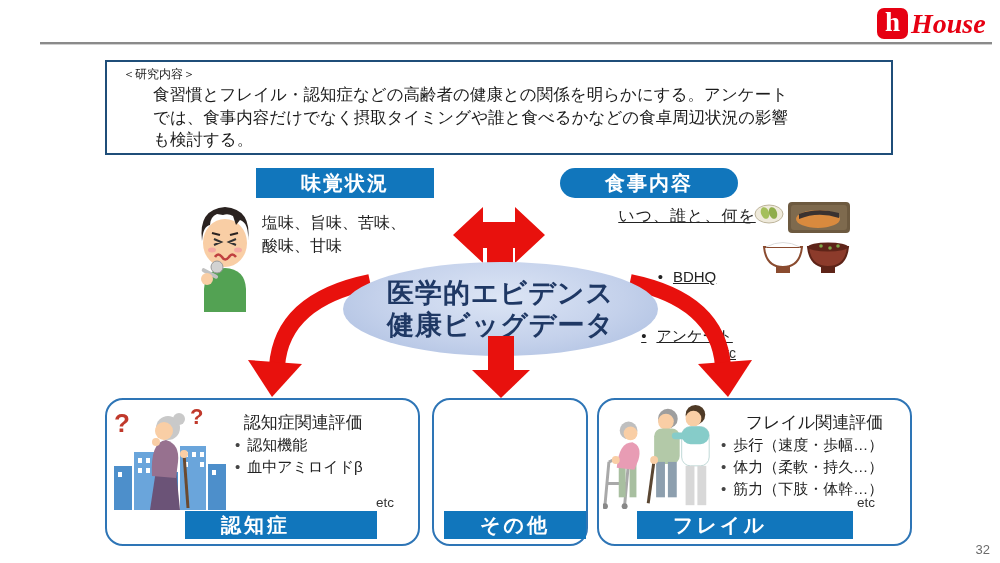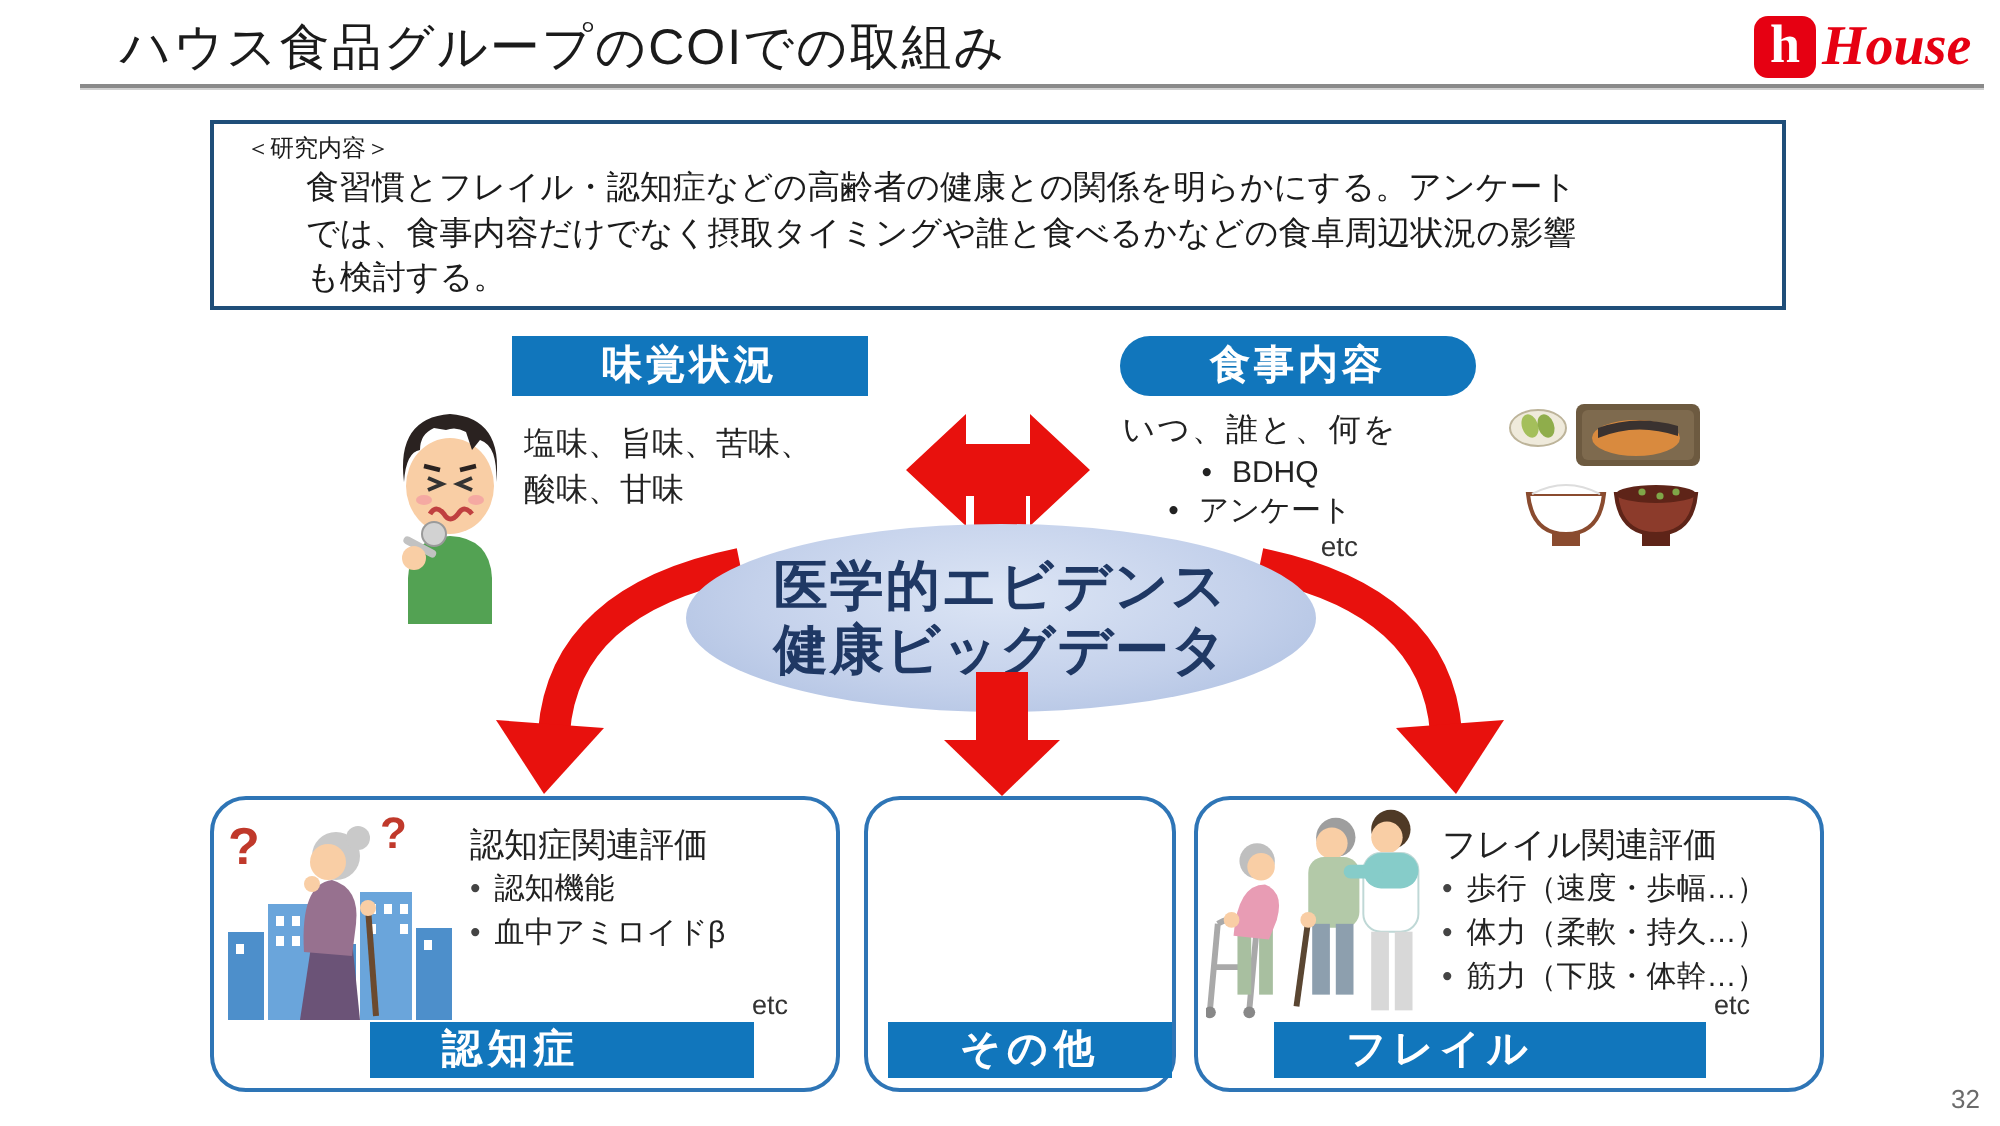--- a/index.html
+++ b/index.html
@@ -25,44 +25,44 @@
   #research .rb-line{margin-left:46px;font-size:16.5px;line-height:22.5px;}
 
   
   .chip{position:absolute;background:var(--accent-blue);color:#fff;font-weight:bold;
         font-size:20px;text-align:center;height:30px;line-height:30px;letter-spacing:2px;}
   #chip-taste{left:256px;top:168px;width:178px;}
   #chip-meal{left:560px;top:168px;width:178px;border-radius:15px;}
 
   
   #taste-text{left:262px;top:211px;font-size:16px;line-height:23px;color:#222;}
-  #meal-text{left:547px;top:205px;width:166px;font-size:16px;color:#222;text-align:center;}
+  #meal-text{left:604px;top:205px;width:166px;font-size:16px;color:#222;text-align:center;text-decoration:underline;}
   #meal-text .intro{line-height:22px;letter-spacing:1px;}
-  .meal-bullet{font-size:15px;line-height:19px;}
+  .meal-bullet{font-size:15px;line-height:19px;margin-top:40px;}
   .meal-bullet::before{content:"•";margin-right:10px;}
   .meal-etc{text-align:right;padding-right:34px;font-size:14px;line-height:16px;color:#333;}
 
   
   #hub{left:343px;top:262px;width:315px;height:94px;border-radius:50%;
        background:radial-gradient(ellipse at 50% 38%,#DCE5F5 0%,#C4D1EB 55%,#A9BCDF 100%);
        display:flex;flex-direction:column;justify-content:center;align-items:center;}
   .hub-line{color:var(--hub-text);font-weight:bold;font-size:27px;line-height:32px;letter-spacing:1px;}
 
   
   .layer{left:0;top:0;width:1000px;height:563px;pointer-events:none;}
   .red-fill{fill:var(--arrow-red);}
   .red-stroke{stroke:var(--arrow-red);}
 
   
   .card{position:absolute;top:398px;height:148px;border:2.5px solid var(--card-border);
         border-radius:18px;background:#fff;box-sizing:border-box;}
   #card-dementia{left:105px;width:315px;}
   #card-other{left:432px;width:156px;}
   #card-frailty{left:597px;width:315px;}
-  .card-title{font-size:17px;line-height:22px;color:#222;}
+  .card-title{font-size:17px;line-height:22px;color:#222;text-align:right;}
   .card-li{font-size:15px;line-height:22px;color:#222;white-space:nowrap;}
   .card-li::before{content:"•";margin-right:7px;color:#444;}
   .card-etc{font-size:13.5px;color:#333;}
   .card-label{position:absolute;background:var(--accent-blue);color:#fff;font-weight:bold;
               font-size:20px;text-align:left;height:28px;line-height:28px;letter-spacing:3px;padding-left:36px;}
   #dementia-text{position:absolute;left:128px;top:12px;}
   #dementia-etc{position:absolute;left:269px;top:95px;}
   #dementia-label{left:78px;bottom:5px;width:156px;}
   #other-text{position:absolute;left:12px;top:14px;font-size:16.5px;line-height:24px;color:#222;}
   #other-label{left:10px;right:0;bottom:5px;}
@@ -76,21 +76,20 @@
   #man-svg{left:189px;top:199px;width:70px;height:113px;}
   #meal-svg{left:754px;top:199px;width:100px;height:79px;}
 
   #pageno{right:10px;bottom:6px;font-size:13px;color:#6b6b6b;}
 </style>
 </head>
 <body>
 
 <div class="stage">
 
-  <div class="abs" id="title">ハウス食品グループのCOIでの取組み</div>
   <div class="abs" id="logo">
     <span class="logo-mark">h</span>
     <span class="logo-text">House</span>
   </div>
   <div class="abs" id="title-rule"></div>
 
   <div class="abs" id="research">
     <div class="rb-heading">＜研究内容＞</div>
     <div class="rb-line">食習慣とフレイル・認知症などの高齢者の健康との関係を明らかにする。アンケート</div>
     <div class="rb-line">では、食事内容だけでなく摂取タイミングや誰と食べるかなどの食卓周辺状況の影響</div>

